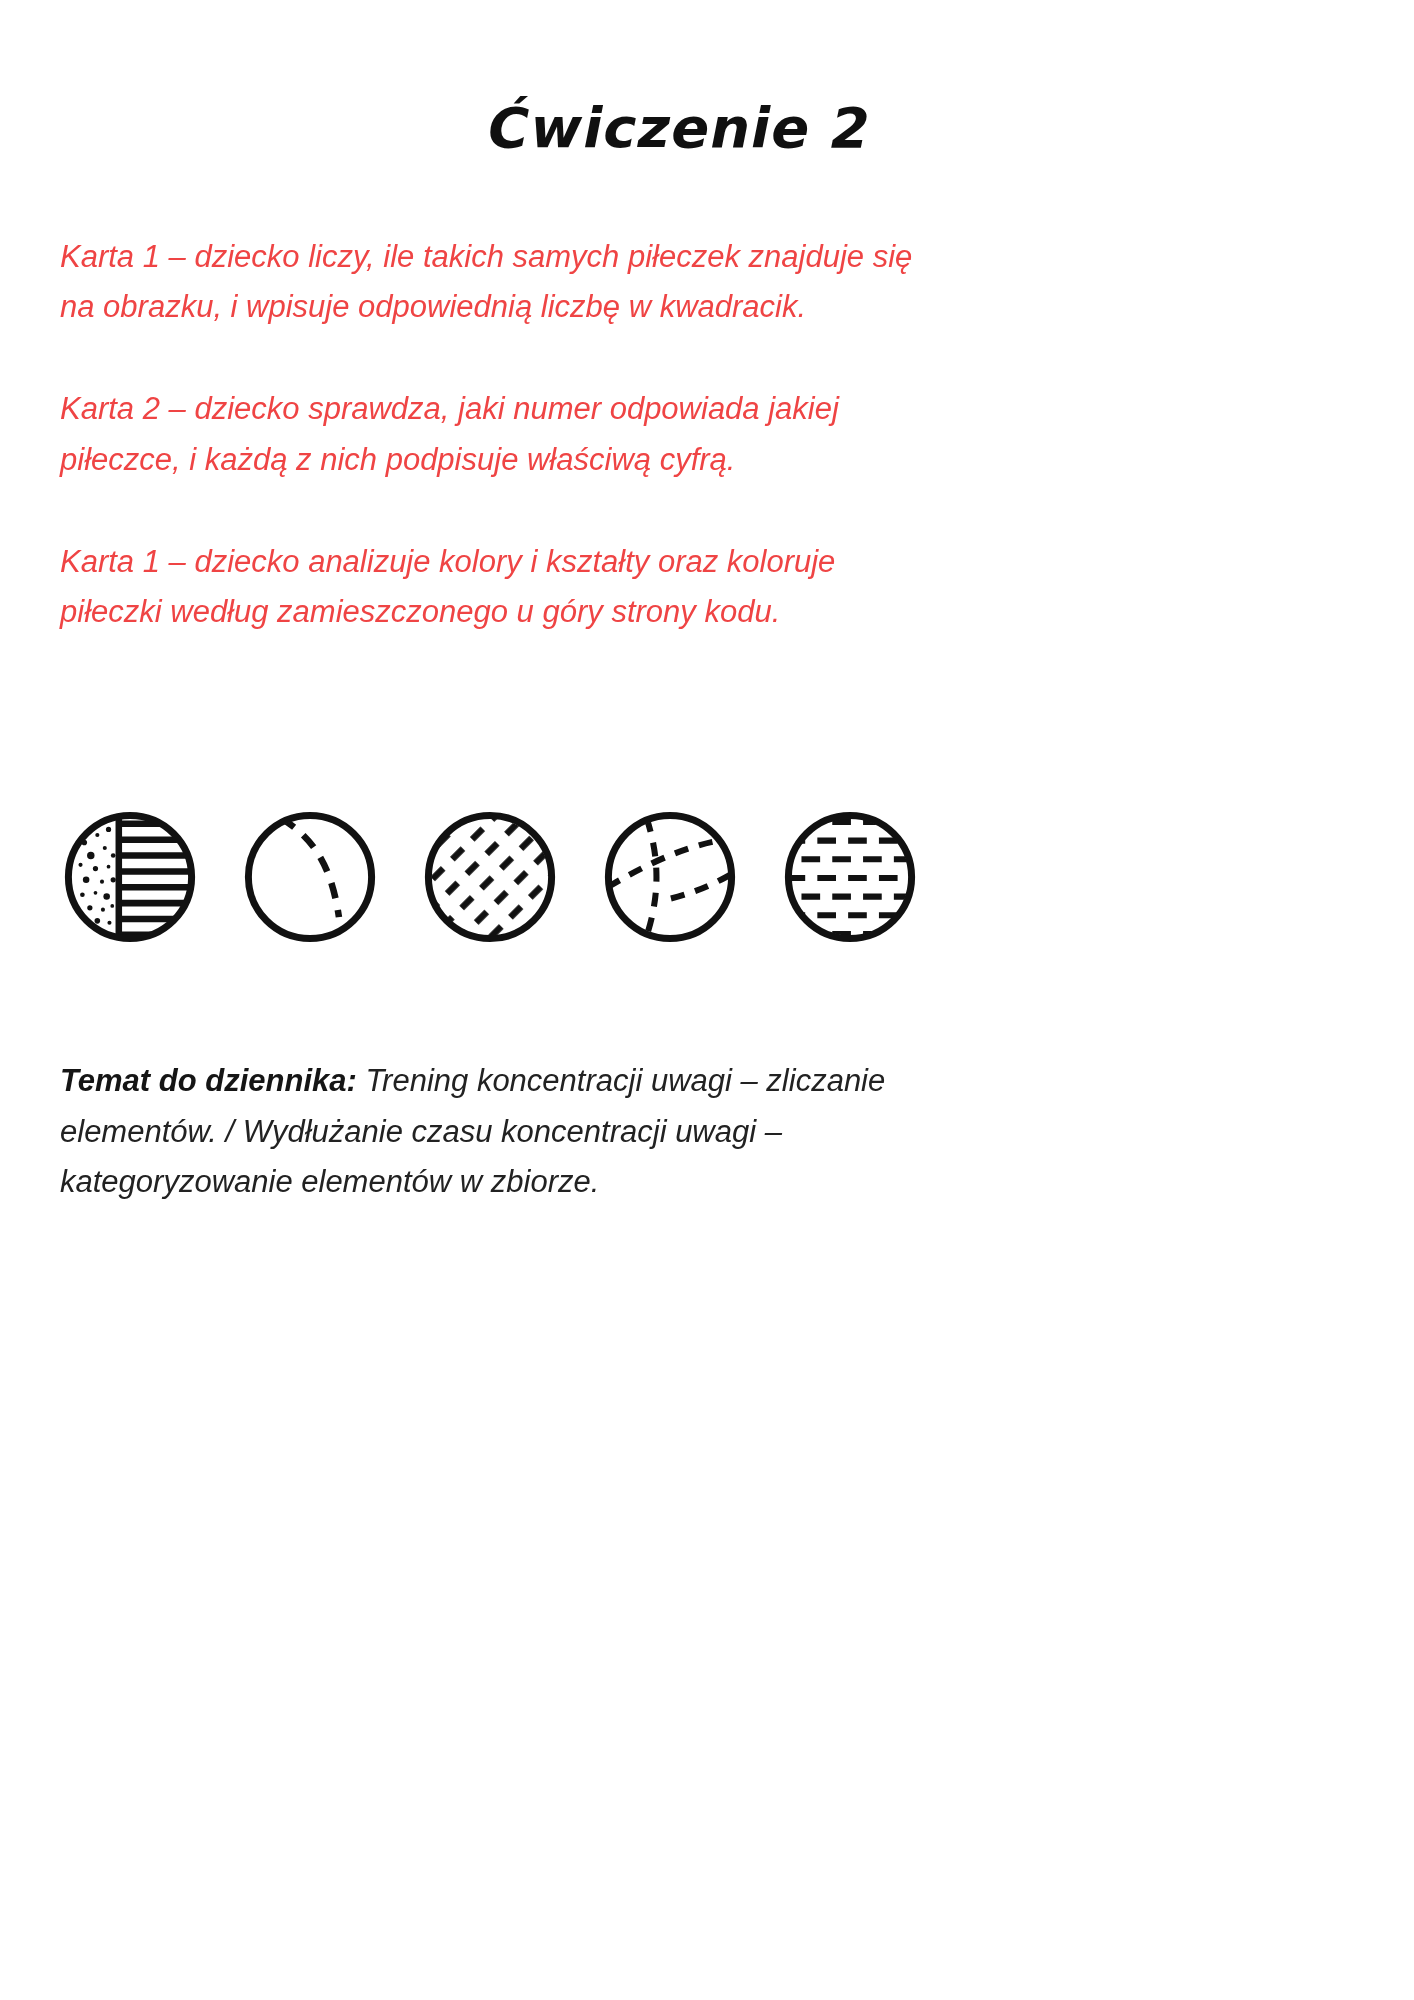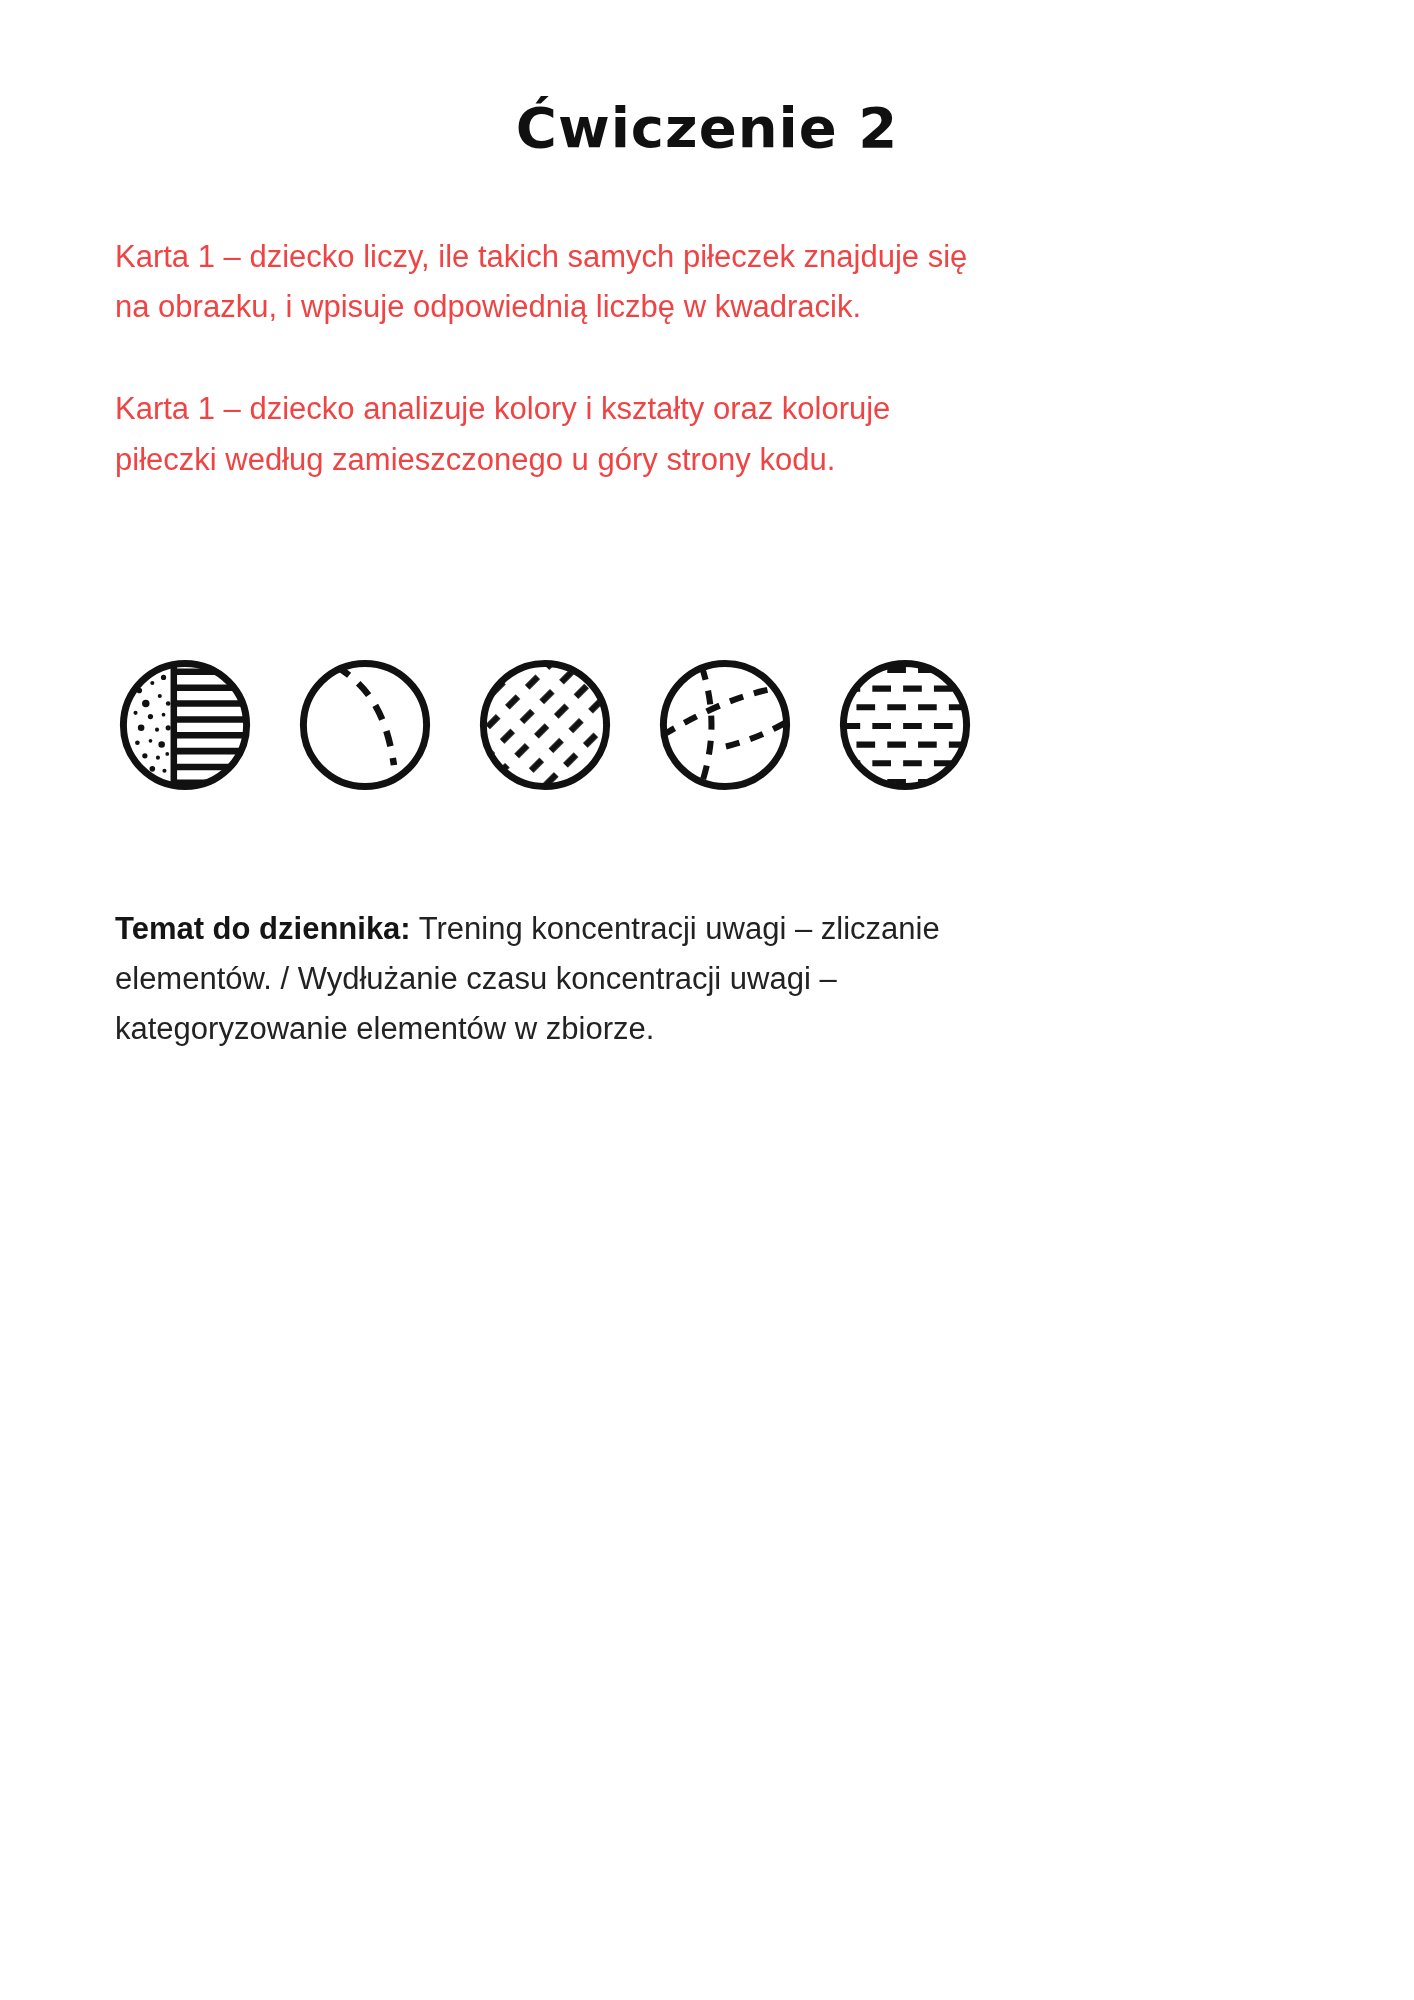--- a/index.html
+++ b/index.html
@@ -2,24 +2,25 @@
 <html><head>
 <meta charset="utf-8">
 <style>
   * { margin: 0; padding: 0; box-sizing: border-box; }
   html, body { background: #e9e9e9; }
   .page {
     width: 1414px;
     height: 2000px;
     margin: 0 auto;
     background: #ffffff;
-    padding: 95px 115px 0 115px;
+    padding: 95px 115px 0 60px;
     font-family: "Liberation Sans", sans-serif;
     color: #1e1e1e;
     overflow: hidden;
+    font-style: italic;
   }
   .title {
     text-align: center;
     font-family: "DejaVu Sans", sans-serif;
     font-weight: 800;
     font-size: 56px;
     letter-spacing: 1px;
     color: #101010;
   }
   .heading {
@@ -55,20 +56,21 @@
 </style>
 </head>
 <body>
 
 <div class="page">
 
   <h1 class="title">Ćwiczenie 2</h1>
 
 
   <p class="para first">Karta 1 – dziecko liczy, ile takich samych piłeczek znajduje się na obrazku, i wpisuje odpowiednią liczbę w kwadracik.</p>
+  <p class="para">Karta 2 – dziecko sprawdza, jaki numer odpowiada jakiej piłeczce, i każdą z nich podpisuje właściwą cyfrą.</p>
   <p class="para">Karta 1 – dziecko analizuje kolory i kształty oraz koloruje piłeczki według zamieszczonego u góry strony kodu.</p>
 
   <div class="balls-row">
 
     <svg class="ball" viewBox="0 0 150 150" aria-hidden="true">
       <defs>
         <clipPath id="clip-b1">
             <circle cx="75" cy="75" r="64"></circle>
           </clipPath>
       </defs>

